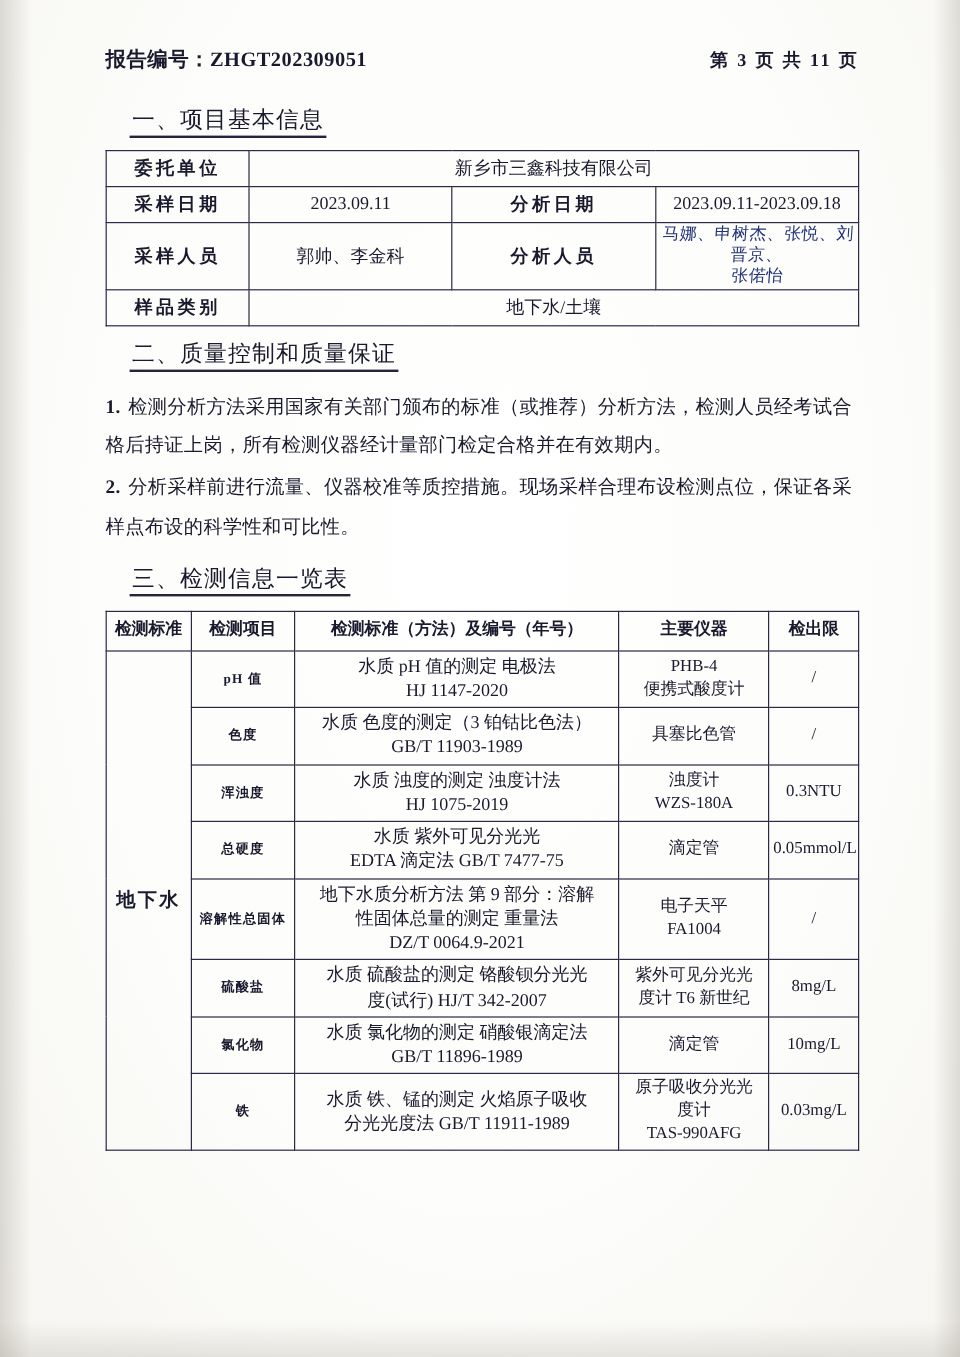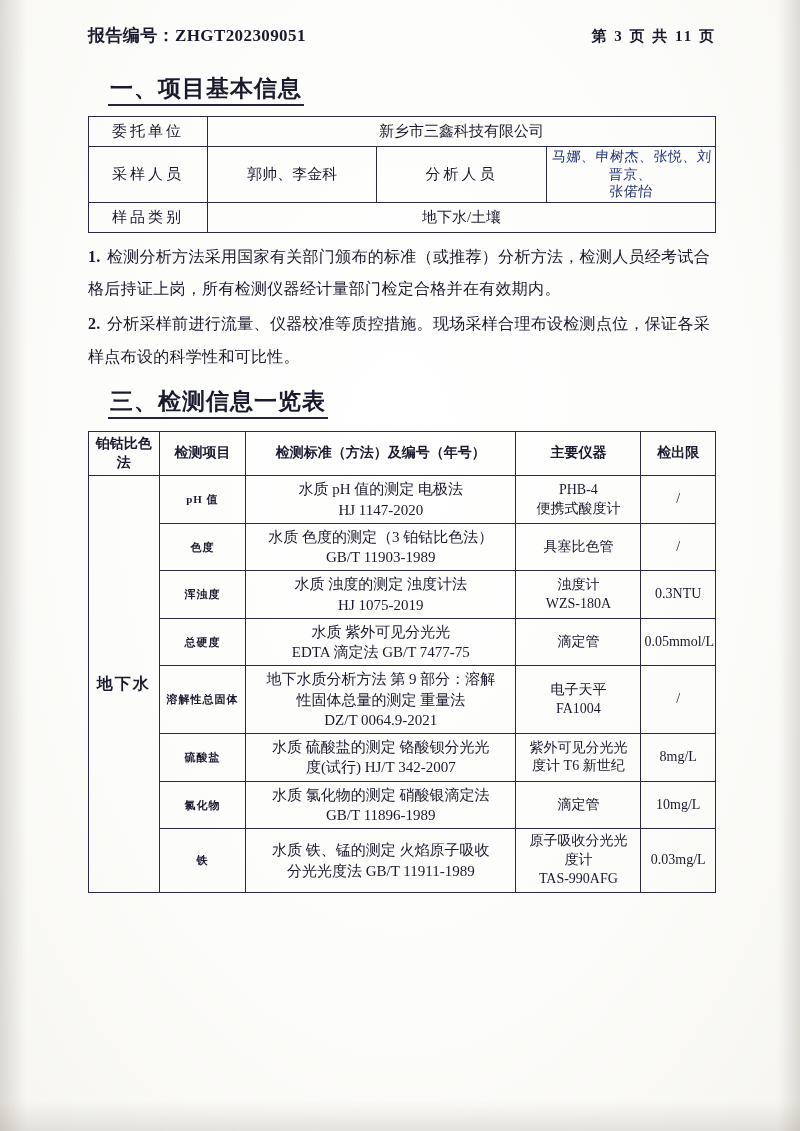--- a/index.html
+++ b/index.html
@@ -35,21 +35,21 @@
   }
   .edge-shadow-b {
     position: absolute;
     left: 0; right: 0; bottom: 0; height: 30px;
     background: linear-gradient(to top, rgba(150,145,130,0.22), rgba(150,145,130,0));
     pointer-events: none;
   }
   .content {
     position: absolute;
     left: 88px;
-    top: 24px;
+    top: 38px;
     width: 628px;
   }
 
   
   .doc-header {
     display: flex;
     justify-content: space-between;
     align-items: baseline;
     font-size: 17px;
     font-weight: bold;
@@ -59,22 +59,22 @@
   .doc-header .report-no { letter-spacing: 0.4px; }
   .doc-header .page-no {
     font-size: 15px;
     font-weight: bold;
     letter-spacing: 2px;
     margin-right: 0;
   }
 
   
   .section-title {
-    font-size: 23px;
-    font-weight: bold;
+    font-size: 19px;
+    font-weight: normal;
     margin: 10px 0 8px 22px;
     letter-spacing: 1px;
     position: relative;
     display: inline-block;
   }
   .section-title::after {
     content: "";
     position: absolute;
     left: -2px;
     right: -2px;
@@ -92,21 +92,21 @@
   }
   table.info td {
     border: 1.2px solid #2a2a45;
     height: 25px;
     font-size: 15px;
     text-align: center;
     padding: 2px 4px;
     vertical-align: middle;
   }
   table.info td.label {
-    font-weight: normal;
+    font-weight: bold;
     width: 110px;
     letter-spacing: 3px;
   }
   .handwrite {
     font-family: "DejaVu Sans", sans-serif;
     color: #22337a;
     font-size: 14px;
     line-height: 1.25;
     letter-spacing: 0.5px;
     transform: skewX(-4deg);
@@ -186,35 +186,42 @@
 
     <div class="section-title">一、项目基本信息</div>
 
     <table class="info">
       <tbody>
         <tr>
           <td class="label">委托单位</td>
           <td colspan="3">新乡市三鑫科技有限公司</td>
         </tr>
         <tr>
+          <td class="label">采样日期</td>
+          <td>2023.09.11</td>
+          <td class="label">分析日期</td>
+          <td>2023.09.11-2023.09.18</td>
+        </tr>
+        <tr>
           <td class="label">采样人员</td>
           <td>郭帅、李金科</td>
           <td class="label">分析人员</td>
           <td class="hw-cell">
             <span class="handwrite">马娜、申树杰、张悦、刘晋京、</span>
             <span class="handwrite">张偌怡</span>
           </td>
         </tr>
         <tr>
           <td class="label">样品类别</td>
           <td colspan="3">地下水/土壤</td>
         </tr>
       </tbody>
     </table>
 
+    <div class="section-title">二、质量控制和质量保证</div>
 
     <ol class="qc">
       <li>
         <span class="num">1.</span>
         <span class="txt">检测分析方法采用国家有关部门颁布的标准（或推荐）分析方法，检测人员经考试合格后持证上岗，所有检测仪器经计量部门检定合格并在有效期内。</span>
       </li>
       <li>
         <span class="num">2.</span>
         <span class="txt">分析采样前进行流量、仪器校准等质控措施。现场采样合理布设检测点位，保证各采样点布设的科学性和可比性。</span>
       </li>
@@ -225,21 +232,21 @@
     <table class="detect">
       <colgroup>
         <col class="col-cat">
           <col class="col-item">
           <col class="col-std">
           <col class="col-inst">
           <col class="col-lim">
       </colgroup>
       <thead>
         <tr>
-          <th>铂钴比色法</th>
+          <th>检测标准</th>
           <th>检测项目</th>
           <th>检测标准（方法）及编号（年号）</th>
           <th>主要仪器</th>
           <th>检出限</th>
         </tr>
       </thead>
       <tbody>
         <tr>
           <td class="cat" rowspan="8">地下水</td>
           <td class="item">pH 值</td>

